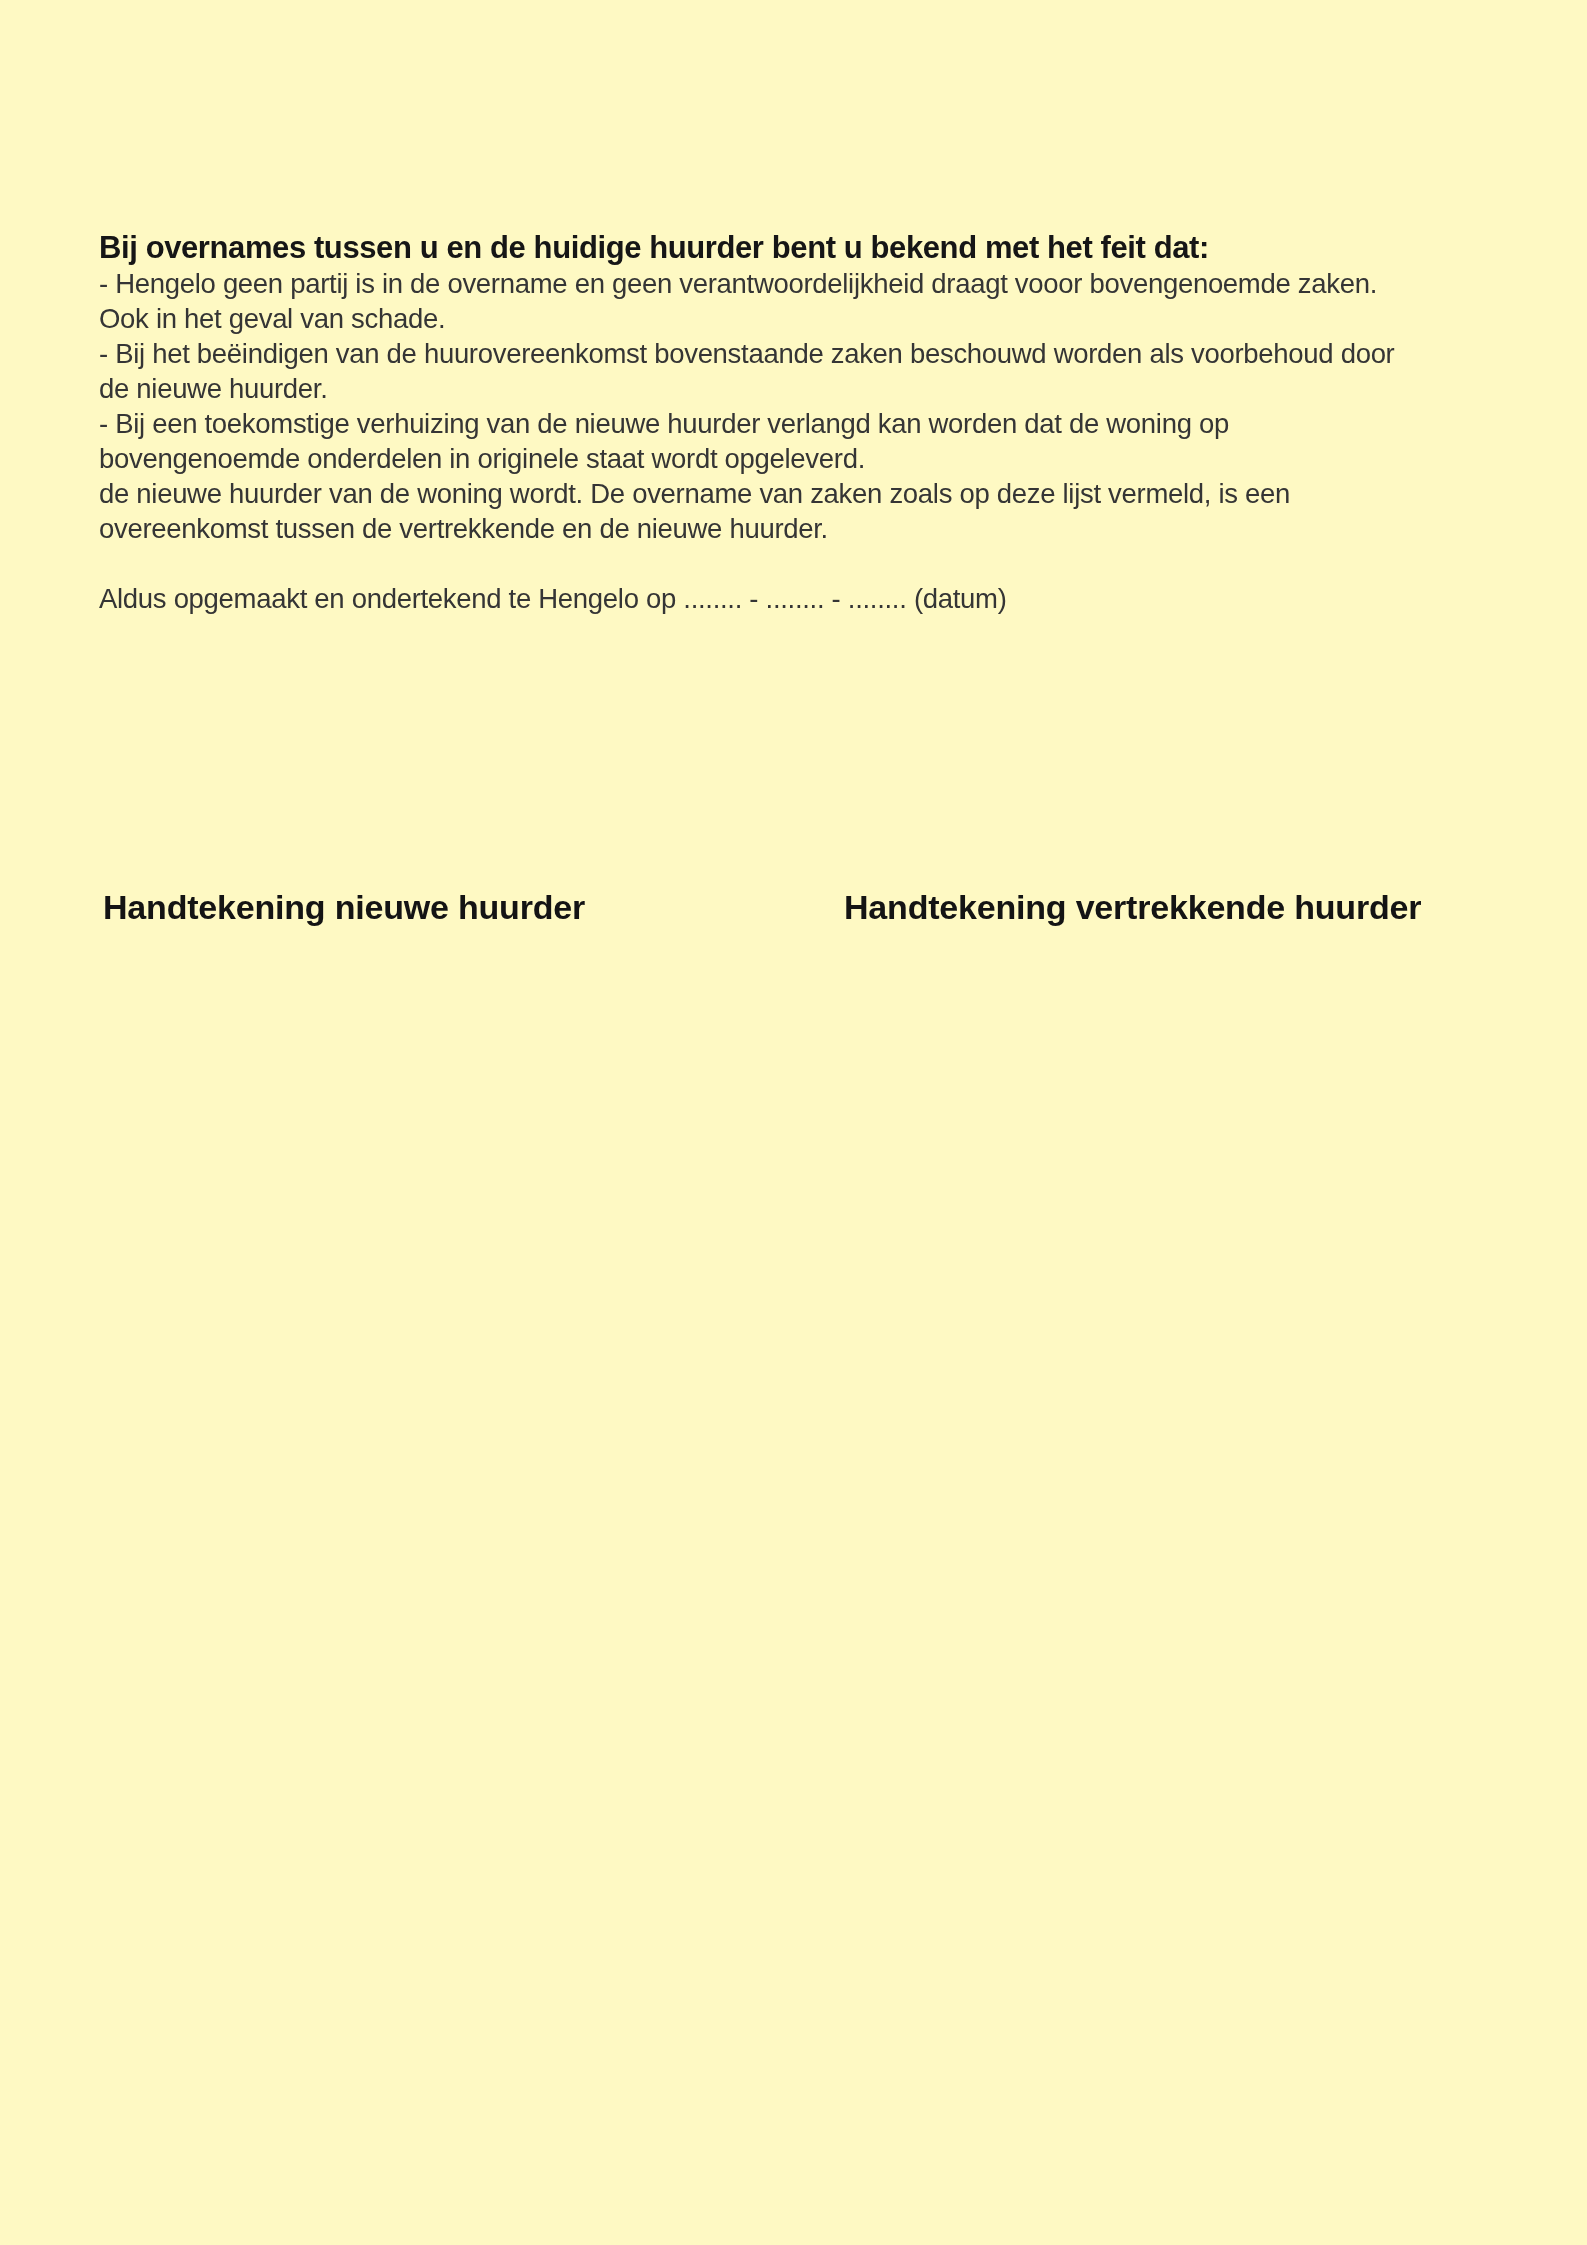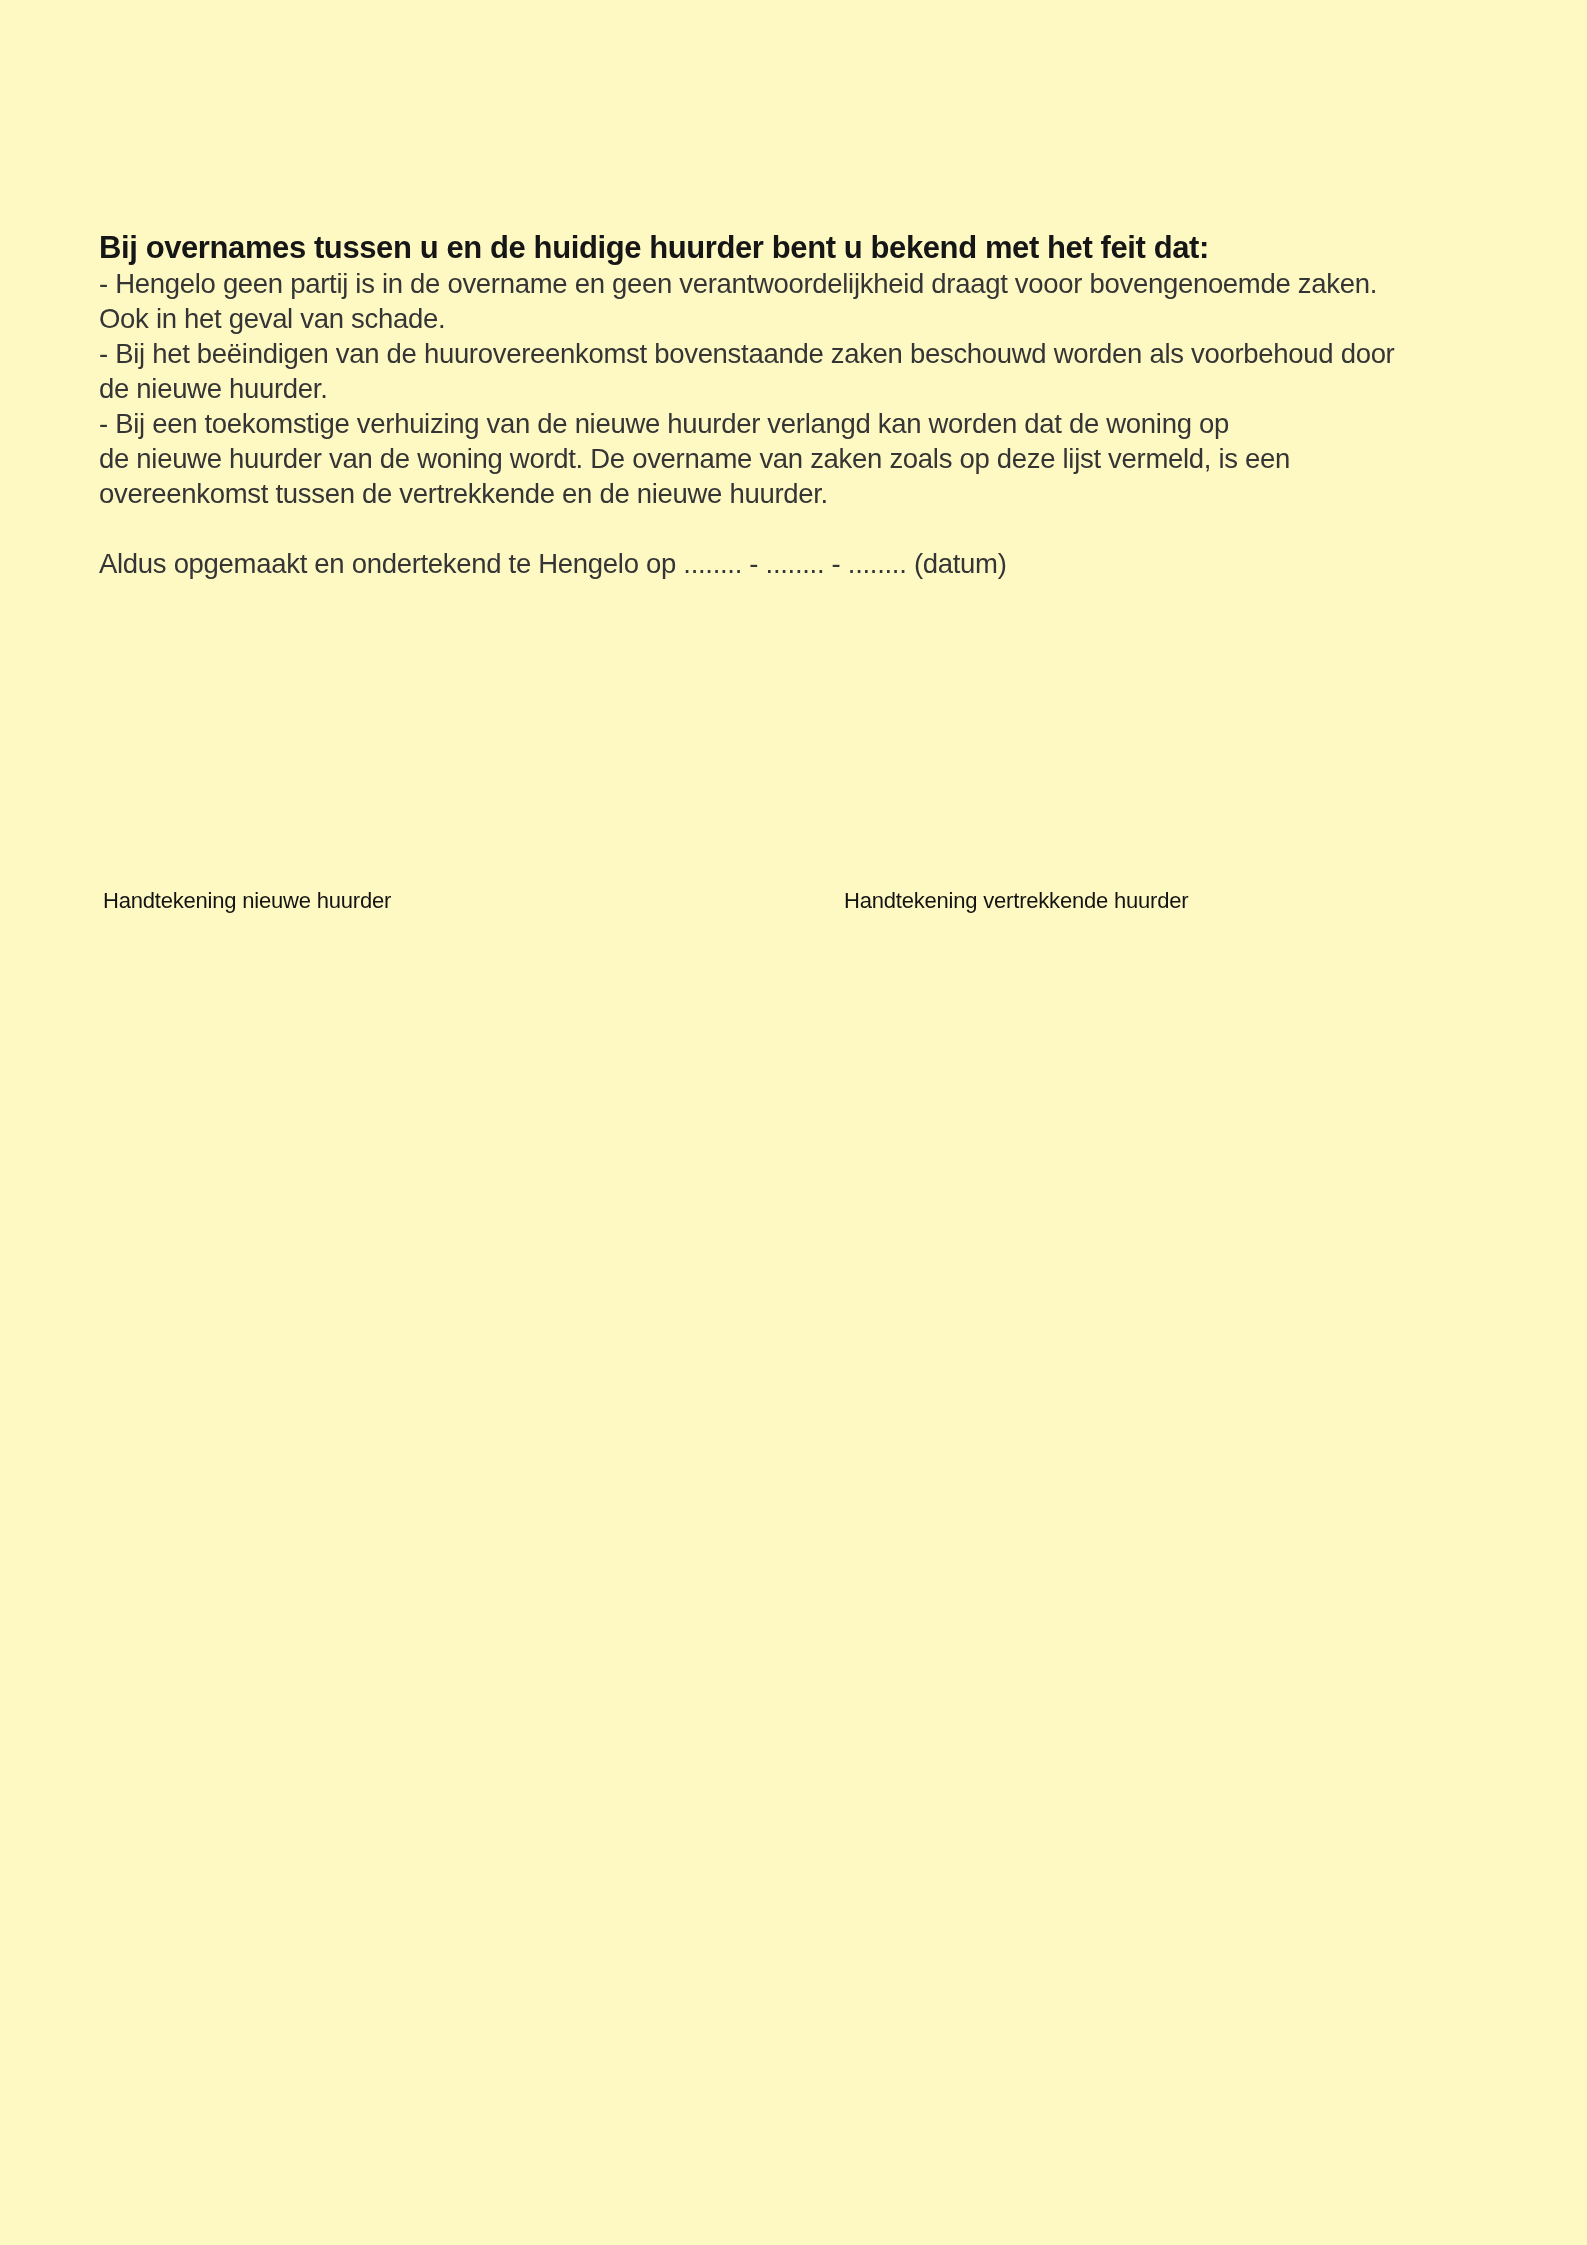--- a/index.html
+++ b/index.html
@@ -39,22 +39,22 @@
     letter-spacing: -0.3px;
     color: #353535;
     white-space: nowrap;
   }
   .closing-line {
     margin-top: 35px;
   }
   .sig-label {
     position: absolute;
     top: 888px;
-    font-size: 22px;
-    font-weight: normal;
+    font-size: 34px;
+    font-weight: bold;
     letter-spacing: -0.2px;
     color: #141414;
     white-space: nowrap;
   }
   .sig-left  { left: 103px; }
   .sig-right { left: 844px; }
 </style>
 </head>
 <body>
 
@@ -62,20 +62,21 @@
 
   <div class="content">
 
     <h1 class="heading">Bij overnames tussen u en de huidige huurder bent u bekend met het feit dat:</h1>
 
     <div class="body-line">- Hengelo geen partij is in de overname en geen verantwoordelijkheid draagt vooor bovengenoemde zaken.</div>
     <div class="body-line">Ook in het geval van schade.</div>
     <div class="body-line">- Bij het beëindigen van de huurovereenkomst bovenstaande zaken beschouwd worden als voorbehoud door</div>
     <div class="body-line">de nieuwe huurder.</div>
     <div class="body-line">- Bij een toekomstige verhuizing van de nieuwe huurder verlangd kan worden dat de woning op</div>
+    <div class="body-line">bovengenoemde onderdelen in originele staat wordt opgeleverd.</div>
 
 
     <div class="body-line">de nieuwe huurder van de woning wordt. De overname van zaken zoals op deze lijst vermeld, is een</div>
     <div class="body-line">overeenkomst tussen de vertrekkende en de nieuwe huurder.</div>
 
     <div class="body-line closing-line">Aldus opgemaakt en ondertekend te Hengelo op ........ - ........ - ........ (datum)</div>
 
   </div>
 
   <div class="sig-label sig-left">Handtekening nieuwe huurder</div>

